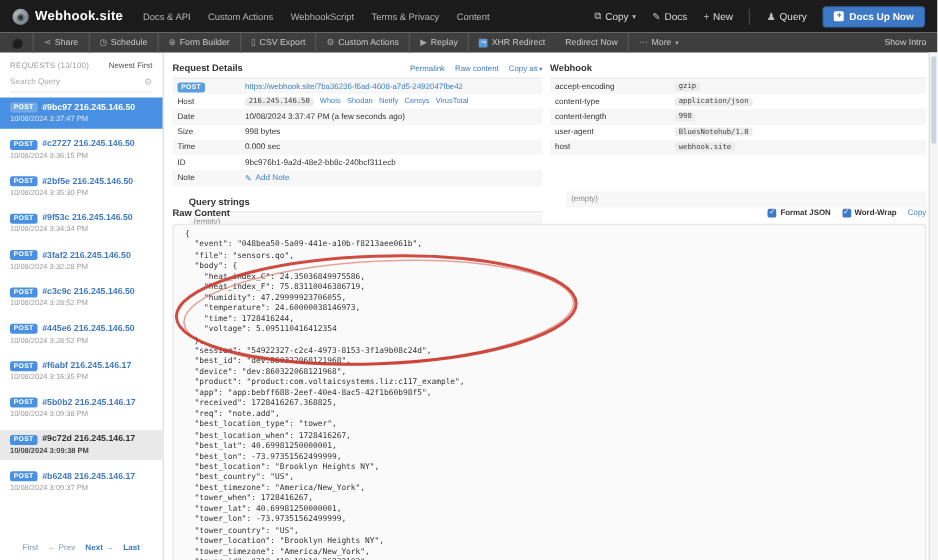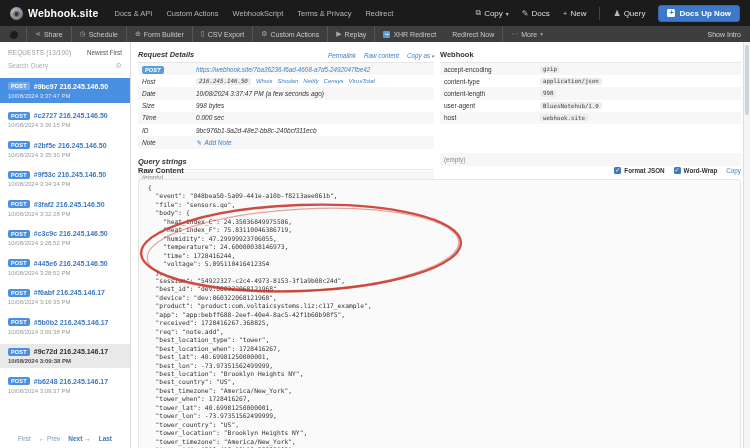--- a/index.html
+++ b/index.html
@@ -74,42 +74,42 @@
   .sb-item.hovered { background:#e9e9e9; }
   .sb-item.hovered .sb-id { color:#2f2f2f; }
   .sb-item.hovered .sb-date { color:#4a4a4a; font-weight:bold; }
   .sb-pagination { position:absolute; bottom:6px; left:0; right:0; display:flex;
                    justify-content:center; gap:8px; font-size:6.5px; }
   .pg-link { color:#7d97b8; cursor:pointer; }
   .pg-link.on { color:#3e78c0; font-weight:bold; }
 
   
   .main { position:absolute; top:42px; left:132px; right:7px; bottom:0; background:#fff; }
-  .col-left  { position:absolute; left:6px;  top:8px; width:296px;font-style:italic; }
+  .col-left  { position:absolute; left:6px;  top:8px; width:296px; }
   .col-right { position:absolute; left:308px; top:8px; right:2px; }
   .panel-head { display:flex; justify-content:space-between; align-items:flex-end;
                 border-bottom:1px solid #e6e6e6; padding-bottom:3px; }
   .panel-title { font-size:7.5px; font-weight:bold; color:#333; }
   .panel-links { display:flex; gap:8px; }
   .p-link { font-size:6.3px; color:#3e7fc1; cursor:pointer; }
   .p-caret { font-size:5px; }
   .rows { }
   .row { display:flex; align-items:center; padding:2.6px 4px; font-size:6.5px; min-height:10.6px; }
   .row:nth-child(odd) { background:#f7f7f7; }
   .row .lbl { width:54px; flex:none; color:#333; }
   .row .val { flex:1; display:flex; align-items:center; gap:5px; min-width:0; }
   .hdr-row .lbl { width:96px; }
   .chip { font-family:"DejaVu Sans Mono", monospace; font-size:5.8px; color:#444;
           background:#ececec; border-radius:2px; padding:.5px 3px; white-space:nowrap; }
   .url-link { color:#3e7fc1; font-size:6.3px; white-space:nowrap; overflow:hidden;
               text-overflow:ellipsis; }
   .tiny-link { color:#3e7fc1; font-size:6px; cursor:pointer; }
   .note-link { color:#3e7fc1; font-size:6.5px; cursor:pointer; display:flex; gap:3px; align-items:center; }
   .method-badge { background:#5a9fdc; }
-  .section { margin-top:8px; }
+  .section { margin-top:8px;margin-left:13px; }
   .mt-align { margin-top:29px; }
   .empty-row { background:#f7f7f7; font-size:6.3px; color:#888; padding:3px 4px; margin-top:1px; }
 
   
   .raw-section { position:absolute; left:6px; right:2px; top:124px; bottom:0; }
   .raw-head { display:flex; justify-content:space-between; align-items:center; }
   .raw-title { font-size:7.5px; font-weight:bold; color:#333; }
   .raw-opts { display:flex; align-items:center; gap:9px; }
   .chk { display:flex; align-items:center; gap:3px; cursor:pointer; }
   .chk-box { width:7px; height:7px; background:#3d79c6; border-radius:1.5px; color:#fff;
@@ -135,21 +135,21 @@
 <div class="topnav">
   <div class="brand">
     <span class="logo">◉</span>
     <span class="brand-name">Webhook.site</span>
   </div>
   <nav class="nav-links" id="nav-links">
       <a class="nav-link">Docs &amp; API</a>
       <a class="nav-link">Custom Actions</a>
       <a class="nav-link">WebhookScript</a>
       <a class="nav-link">Terms &amp; Privacy</a>
-      <a class="nav-link">Redirect</a>
+      <a class="nav-link">Content</a>
     </nav>
   <div class="spacer"></div>
   <div class="nav-actions">
     <span class="nav-act">
       <span class="ic">⧉</span>
       <span>Copy</span>
       <span class="nav-caret">▾</span>
     </span>
     <span class="nav-act">
       <span class="ic">✎</span>

